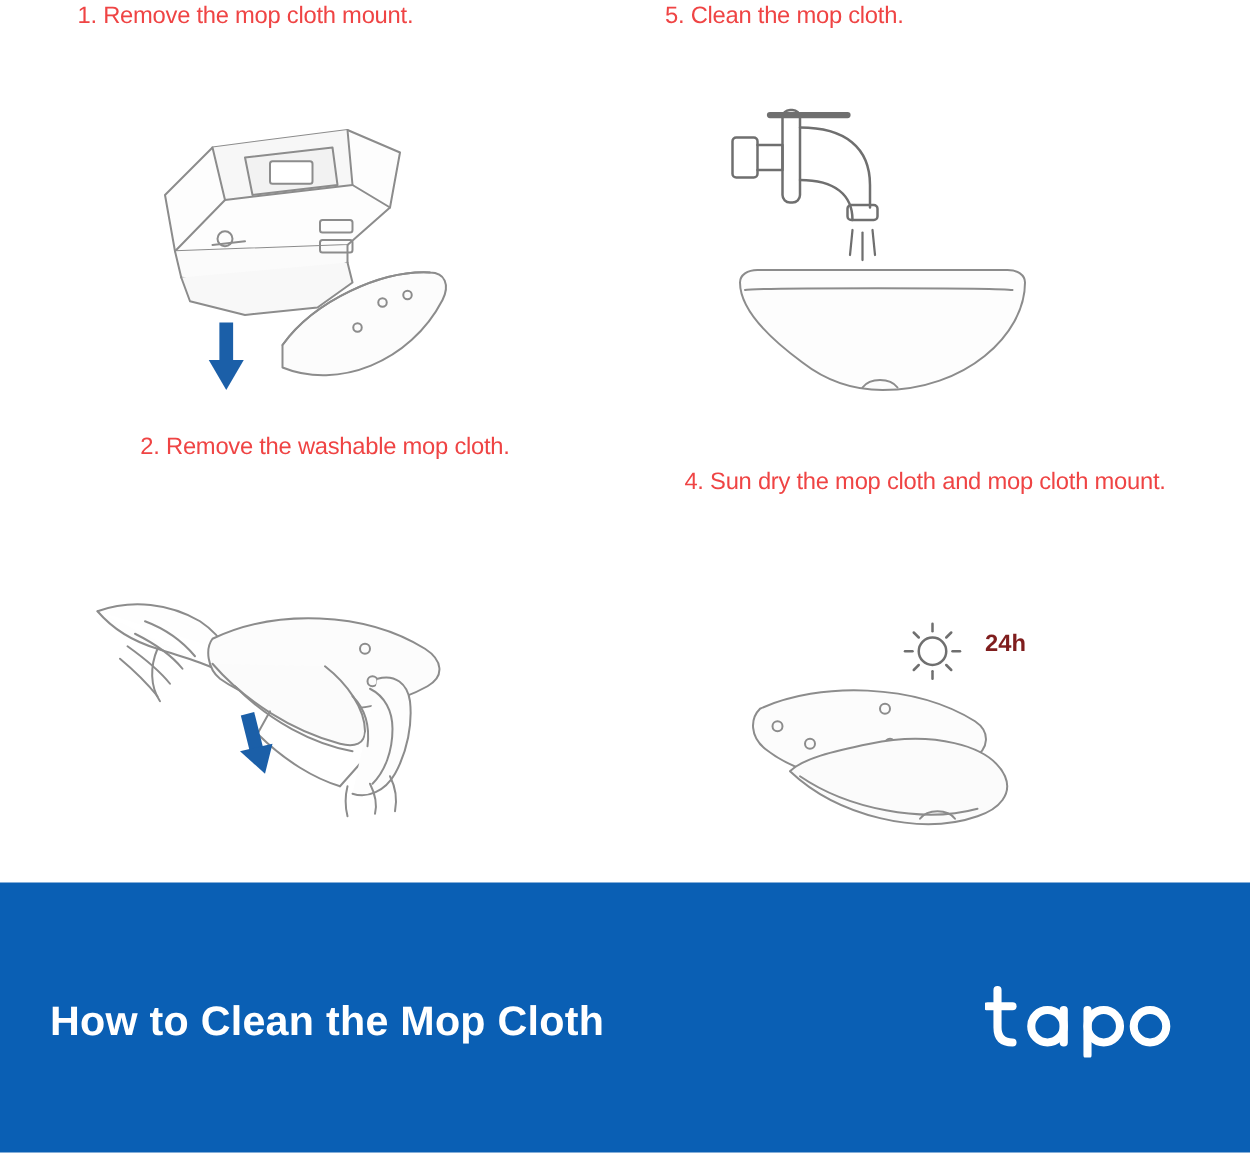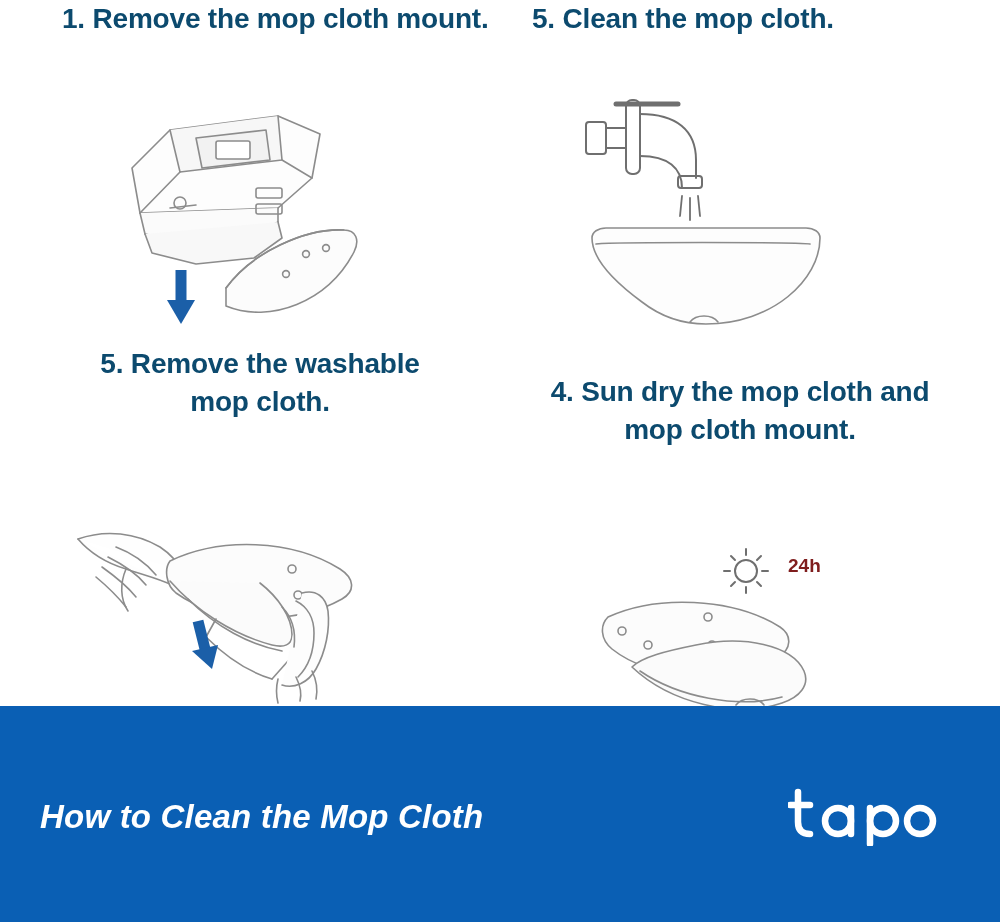--- a/index.html
+++ b/index.html
@@ -26,25 +26,25 @@
     left: 0;
     top: 0;
     width: 1000px;
     height: 706px;
     background: #ffffff;
   }
   .step {
     position: absolute;
   }
   .step-caption {
-    font-size: 28px;
+    font-size: 19px;
     line-height: 1.35;
-    color: #0c4a6e;
+    color: #ef4444;
     text-align: center;
-    font-weight: 700;
+    font-weight: 400;
     letter-spacing: -0.2px;
   }
   .step-art {
     position: relative;
   }
   
   #step1 { left: 20px;  top: 0px;   width: 480px; }
   #step2 { left: 20px;  top: 345px; width: 480px; }
   #step3 { left: 500px; top: 0px;   width: 480px; }
   #step4 { left: 500px; top: 345px; width: 480px; }
@@ -66,21 +66,20 @@
     background: #0a5fb4;
   }
   .footer-title {
     position: absolute;
     left: 40px;
     top: 92px;
     font-size: 33px;
     font-weight: bold;
     color: #ffffff;
     letter-spacing: 0.2px;
-    font-style: italic;
   }
   .brand {
     position: absolute;
     right: 42px;
     top: 78px;
     width: 170px;
     height: 62px;
   }
   .sun-label {
     position: absolute;
@@ -134,21 +133,21 @@
             <g>
               <path d="M161 232 L161 266" stroke="#1b5fa8" stroke-width="11" stroke-linecap="butt" fill="none"></path>
               <path d="M147 262 L161 286 L175 262 Z" fill="#1b5fa8"></path>
             </g>
           </svg>
         </div>
       </div>
     </div>
 
     <div class="step" id="step2">
-      <div class="step-caption">5. Remove the washable mop cloth.</div>
+      <div class="step-caption">2. Remove the washable mop cloth.</div>
       <div class="step-art">
         <div class="art-wrap">
           <svg width="480" height="290" viewBox="0 0 480 290">
             <g fill="none" stroke="#8c8c8c" stroke-width="1.6" stroke-linejoin="round" stroke-linecap="round">
 
               <path d="M58 118 C86 108 116 112 140 126 C152 134 158 142 162 150" fill="#fefefe"></path>
               <path d="M58 118 C70 132 86 142 106 148 C124 154 140 158 152 164" fill="#fefefe"></path>
               <path d="M96 126 C112 132 126 142 136 154"></path>
               <path d="M88 136 C104 144 118 154 126 164"></path>
               <path d="M82 146 C96 156 108 166 116 176"></path>

